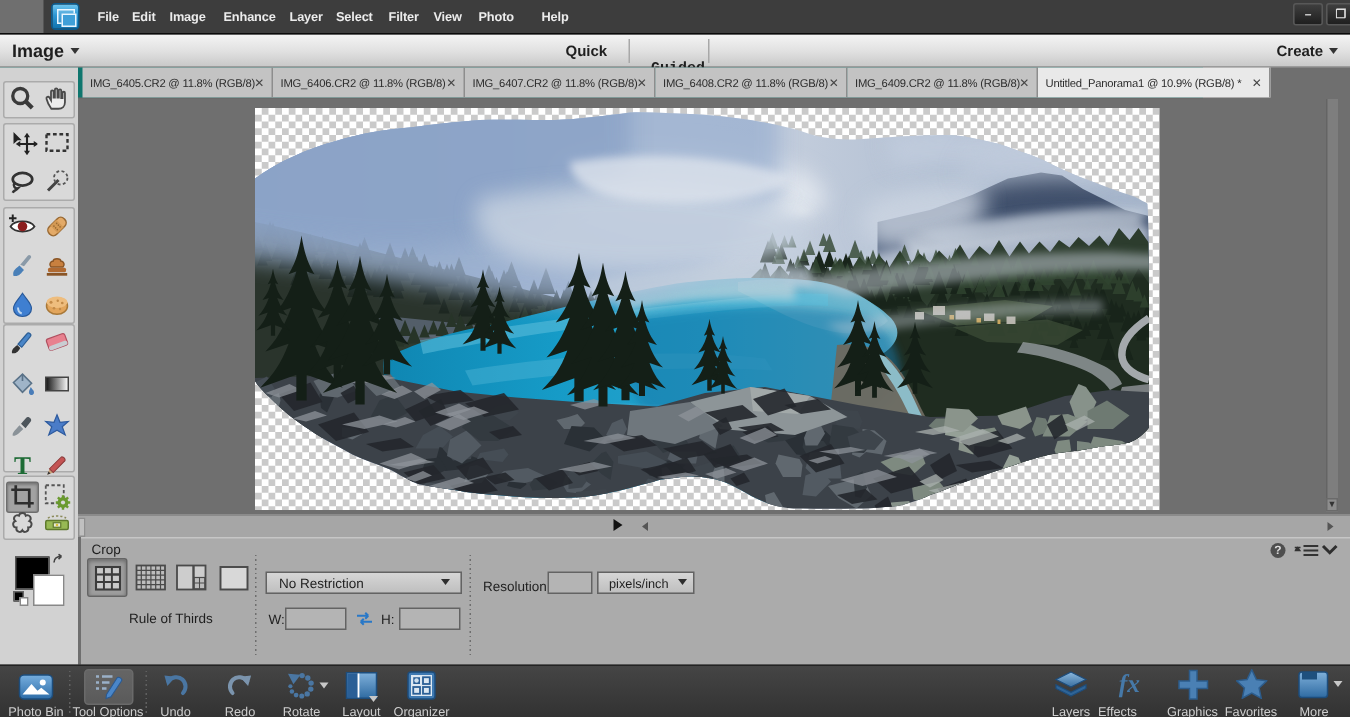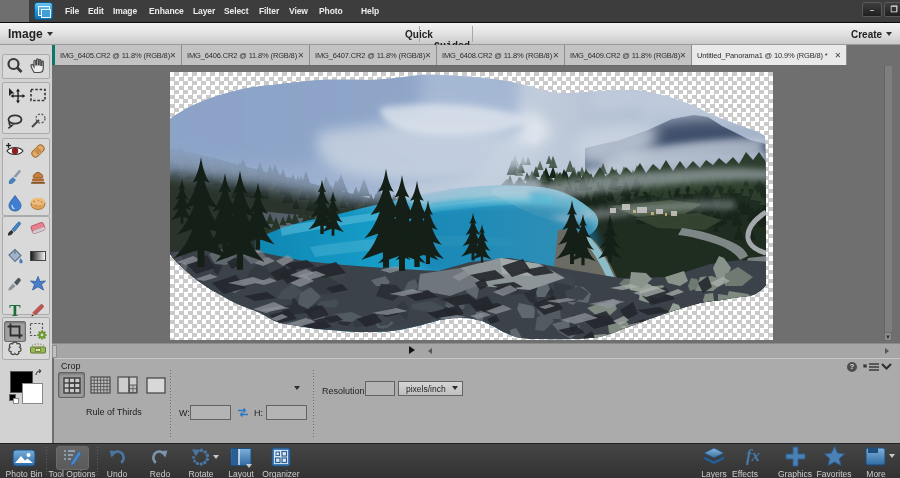--- a/index.html
+++ b/index.html
@@ -76,21 +76,21 @@
   <span class="mi" style="left:290px">Photo</span>
   <span class="mi" style="left:332px">Help</span>
   <div id="winbtns">
     <span class="wb">–</span><span class="wb">❐</span><span class="wb">✕</span>
   </div>
 </div>
 
 <div id="modebar" class="abs">
   <span class="b" style="left:8px;top:4px;font-size:12px;">Image</span>
   <span class="tri" style="left:47px;top:9px"></span>
-  <span class="b" style="left:377px;top:6px;font-size:10px;margin-left:28px;">Quick</span>
+  <span class="b" style="left:377px;top:6px;font-size:10px;">Quick</span>
   <span class="vsep" style="left:419px"></span>
   <span class="b" style="left:434px;top:18px;font-size:10px;font-family:Liberation Mono, monospace;">Guided</span>
   <span class="vsep" style="left:472px"></span>
   <div id="expertbox">Expert</div>
   <span class="b" style="left:851px;top:6px;font-size:10px;">Create</span>
   <span class="tri" style="left:886px;top:9px"></span>
 </div>
 
 <div id="tabbar" class="abs">
   <div class="tab" style="left:55px; width:127px;">IMG_6405.CR2 @ 11.8% (RGB/8)<span class="x">✕</span></div>
@@ -615,20 +615,21 @@
       <line x1="12" y1="1" x2="12" y2="17" stroke="#4a4a4a" stroke-width="1.6"></line>
       <rect x="12.5" y="9" width="7" height="7.5" fill="#bdbdbd" stroke="#4a4a4a" stroke-width=".8"></rect>
       <line x1="16" y1="9" x2="16" y2="16.5" stroke="#4a4a4a" stroke-width=".7"></line>
       <line x1="12.5" y1="12.7" x2="19.5" y2="12.7" stroke="#4a4a4a" stroke-width=".7"></line>
     </svg>
 <svg class="abs" style="left:92px;top:18px" width="20" height="17" viewBox="0 0 20 17">
       <rect x="1" y="1" width="18" height="15" fill="#d8d8d8" stroke="#4a4a4a" stroke-width="1.3"></rect>
     </svg>
   <span class="lbl" style="left:32px; top:48px;">Rule of Thirds</span>
   <div class="dotsep" style="left:116px;"></div>
+  <div class="drop" style="left:123px; top:22px; width:131px; height:15px; line-height:14px; padding-left:8px;">No Restriction</div>
   <div class="dtri" style="left:240px; top:27px;"></div>
   <span class="lbl" style="left:125px; top:49px;">W:</span>
   <div class="field" style="left:136px; top:46px; width:41px; height:15px;"></div>
   <svg class="abs" style="left:183px;top:48px" width="12" height="11" viewBox="0 0 12 11">
       <path d="M1,3.5 L8.5,3.5 M8.5,3.5 L6.5,1.5 M8.5,3.5 L6.5,5.5" stroke="#2878c8" stroke-width="1.4" fill="none"></path>
       <path d="M11,7.5 L3.5,7.5 M3.5,7.5 L5.5,5.5 M3.5,7.5 L5.5,9.5" stroke="#2878c8" stroke-width="1.4" fill="none"></path>
     </svg>
   <span class="lbl" style="left:200px; top:49px;">H:</span>
   <div class="field" style="left:212px; top:46px; width:41px; height:15px;"></div>
   <div class="dotsep" style="left:259px;"></div>

